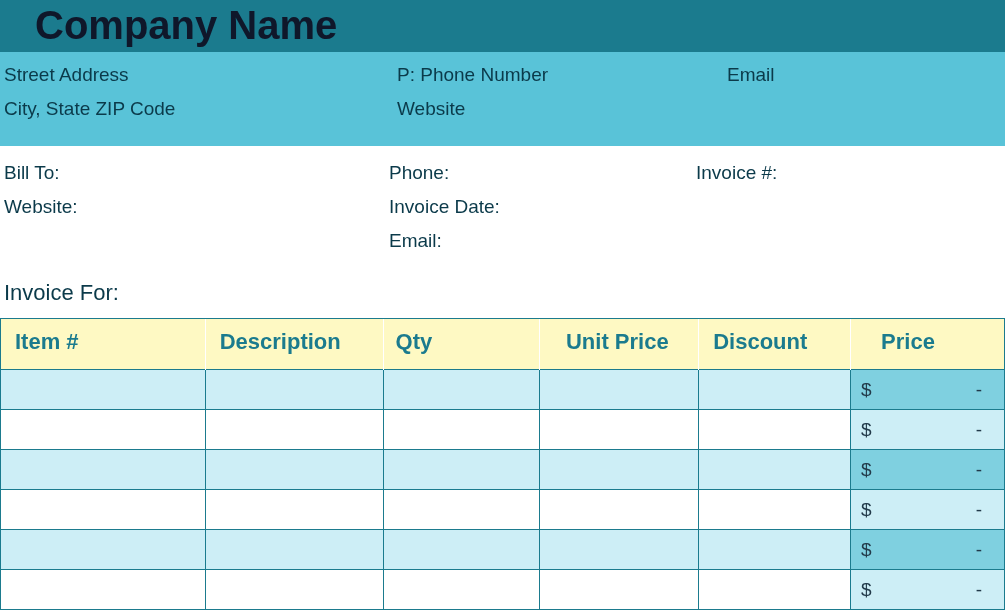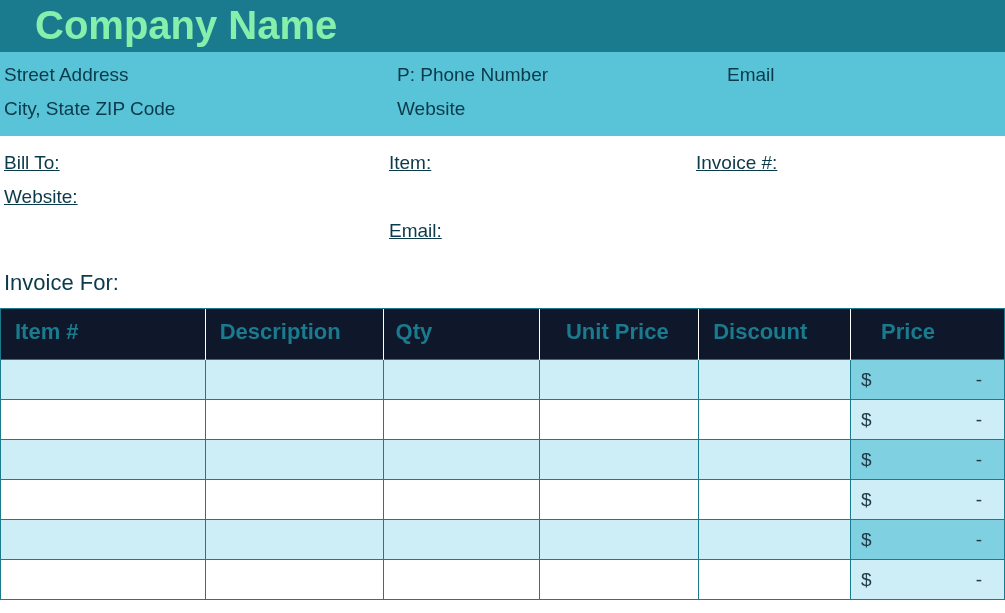--- a/index.html
+++ b/index.html
@@ -12,45 +12,45 @@
     width: 1005px;
   }
   .header-bar {
     background: #1b7b8e;
     padding: 0 0 2px 35px;
     height: 52px;
     display: flex;
     align-items: center;
   }
   .header-bar h1 {
-    color: #86efac;
+    color: #0f172a;
     font-size: 40px;
     font-weight: 700;
     margin: 0;
     line-height: 1;
   }
   .info-band {
     background: #59c3d8;
-    padding: 6px 0 10px 0;
+    padding: 6px 0 20px 0;
   }
   .info-row {
     display: flex;
   }
   .info-col-a { width: 397px; padding-left: 4px; }
   .info-col-b { width: 330px; }
   .info-col-c { flex: 1; }
   .info-cell {
     color: #0b3a4a;
     font-size: 19px;
     padding: 6px 0;
   }
   .details-band {
     padding: 10px 0 0 0;
   }
-  .details-row { display: flex; text-decoration: underline; }
+  .details-row { display: flex; }
   .details-col-a { width: 389px; padding-left: 4px; }
   .details-col-b { width: 307px; }
   .details-col-c { flex: 1; }
   .details-cell {
     color: #0b3a4a;
     font-size: 19px;
     padding: 6px 0;
   }
   .invoice-for {
     color: #0b3a4a;
@@ -62,21 +62,21 @@
     border-collapse: collapse;
   }
   table.items th {
     color: #1b7b8e;
     font-size: 22px;
     font-weight: 700;
     text-align: left;
     padding: 10px 8px 14px 14px;
     border-top: 1px solid #1b7b8e;
     border-left: 1px solid #fff;
-    background: #0f172a;
+    background: #fef9c3;
   }
   table.items th:first-child { border-left: 1px solid #1b7b8e; }
   table.items th:last-child  { border-right: 1px solid #1b7b8e; }
   table.items th.th-qty   { padding-left: 12px; }
   table.items th.th-unit  { text-align: center; padding-right: 18px; }
   table.items th.th-disc  { text-align: left; }
   table.items th.th-price { text-align: left; padding-left: 30px; }
 
   table.items td {
     height: 40px;
@@ -135,29 +135,32 @@
       </div>
   </div>
 </div>
 
 <div class="details-band">
   <div class="details-row">
     <div class="details-col-a">
         <div class="details-cell">Bill To:</div>
       </div>
     <div class="details-col-b">
-        <div class="details-cell">Item:</div>
+        <div class="details-cell">Phone:</div>
       </div>
     <div class="details-col-c">
         <div class="details-cell">Invoice #:</div>
       </div>
   </div>
   <div class="details-row">
     <div class="details-col-a">
         <div class="details-cell">Website:</div>
+      </div>
+    <div class="details-col-c">
+        <div class="details-cell">Invoice Date:</div>
       </div>
   </div>
   <div class="details-row">
     <div class="details-col-a"></div>
     <div class="details-col-b">
         <div class="details-cell">Email:</div>
       </div>
     <div class="details-col-c"></div>
   </div>
 </div>

